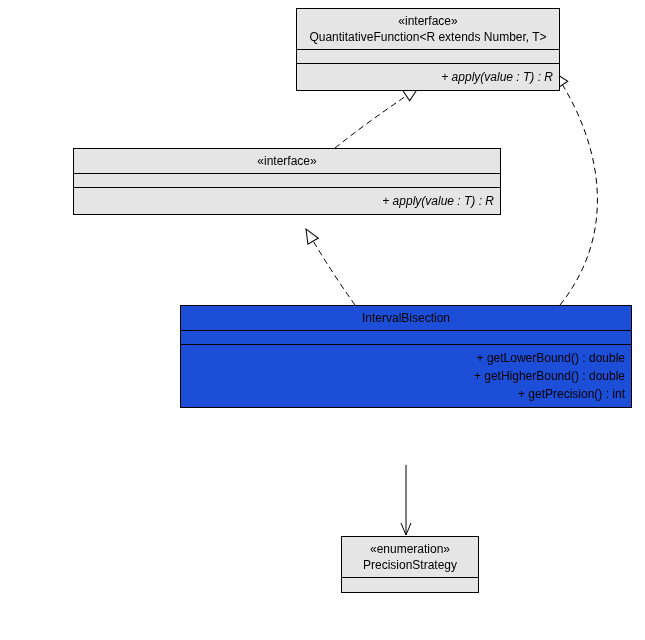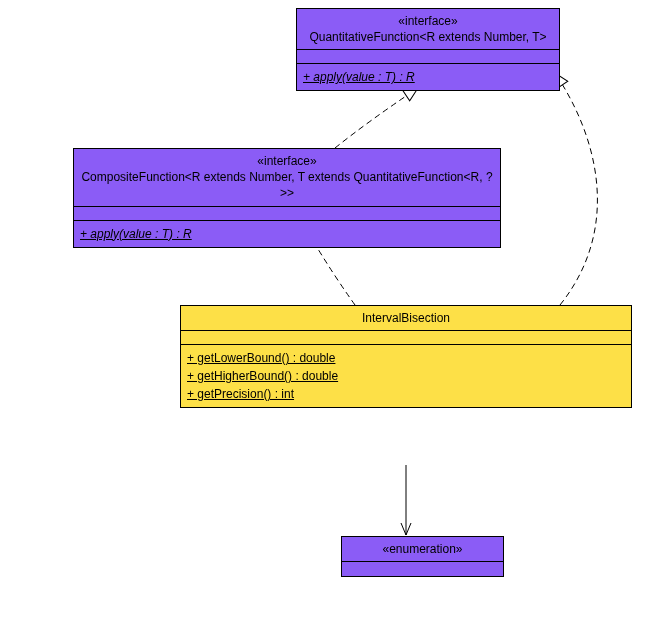--- a/index.html
+++ b/index.html
@@ -13,25 +13,25 @@
     position: relative;
   }
   .canvas {
     position: relative;
     width: 645px;
     height: 640px;
   }
   .class-box {
     position: absolute;
     border: 1px solid #000;
-    background: #8b5cf6;
+    background: #e5e5e5;
     box-sizing: border-box;
   }
   .class-box.highlight {
-    background: #fde047;
+    background: #1d4ed8;
   }
   .section {
     border-bottom: 1px solid #000;
     padding: 4px 6px;
     box-sizing: border-box;
   }
   .section:last-child {
     border-bottom: none;
   }
   .section.empty {
@@ -42,24 +42,23 @@
     text-align: center;
     line-height: 1.35;
   }
   .stereotype {
     font-style: normal;
   }
   .class-name {
   }
   .member {
     font-style: italic;
-    text-align: left;
+    text-align: right;
     white-space: nowrap;
     line-height: 1.5;
-    text-decoration: underline;
   }
   .member.plain {
     font-style: normal;
   }
   svg.connectors {
     position: absolute;
     left: 0; top: 0;
     width: 645px;
     height: 640px;
     pointer-events: none;
@@ -96,40 +95,40 @@
     </div>
     <div class="section empty"></div>
     <div class="section">
       <div class="member">+ apply(value : T) : R</div>
     </div>
   </div>
 
   <div class="class-box" style="left:73px; top:148px; width:428px;">
     <div class="section title-section">
       <div class="stereotype">«interface»</div>
-      <div class="class-name">CompositeFunction&lt;R extends Number, T extends QuantitativeFunction&lt;R, ?&gt;&gt;</div>
     </div>
     <div class="section empty"></div>
     <div class="section">
       <div class="member">+ apply(value : T) : R</div>
     </div>
   </div>
 
   <div class="class-box highlight" style="left:180px; top:305px; width:452px;">
     <div class="section title-section">
       <div class="class-name">IntervalBisection</div>
     </div>
     <div class="section empty"></div>
     <div class="section">
       <div class="member plain">+ getLowerBound() : double</div>
       <div class="member plain">+ getHigherBound() : double</div>
       <div class="member plain">+ getPrecision() : int</div>
     </div>
   </div>
 
-  <div class="class-box" style="left:341px; top:536px; width:163px;">
+  <div class="class-box" style="left:341px; top:536px; width:138px;">
     <div class="section title-section">
       <div class="stereotype">«enumeration»</div>
+      <div class="class-name">PrecisionStrategy</div>
     </div>
     <div class="section empty"></div>
   </div>
 
 </div>
 
 </body></html>

